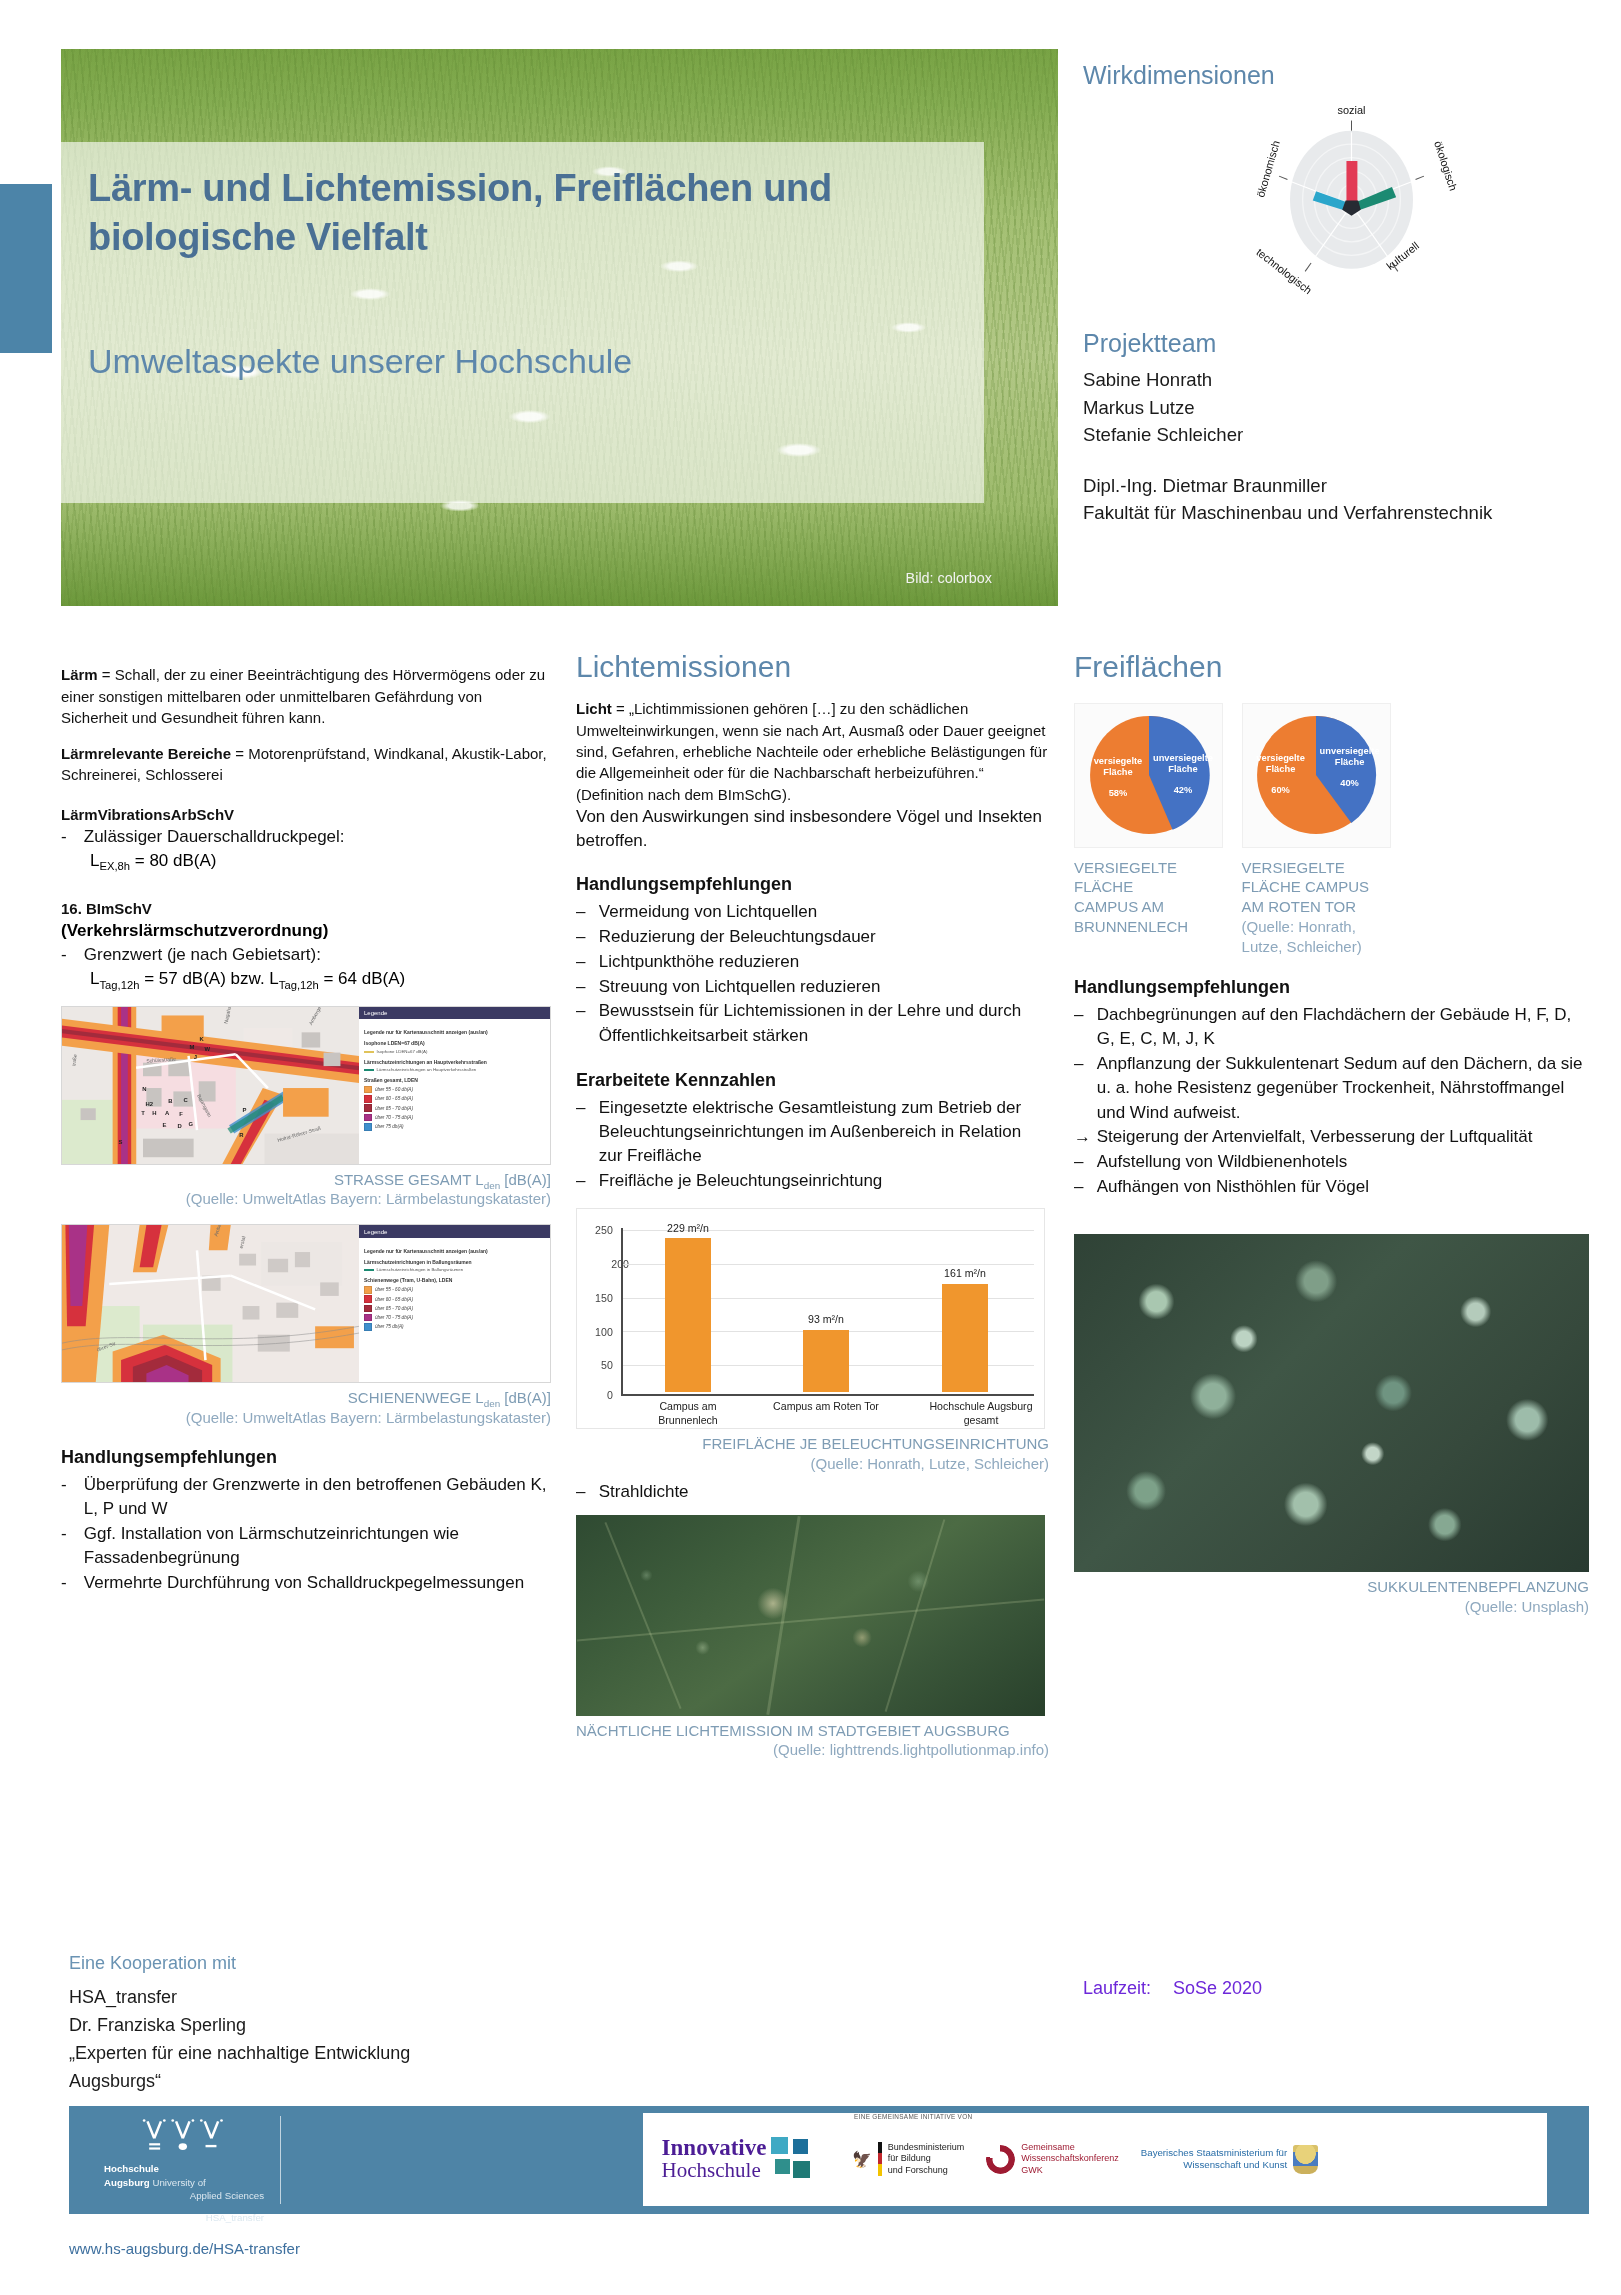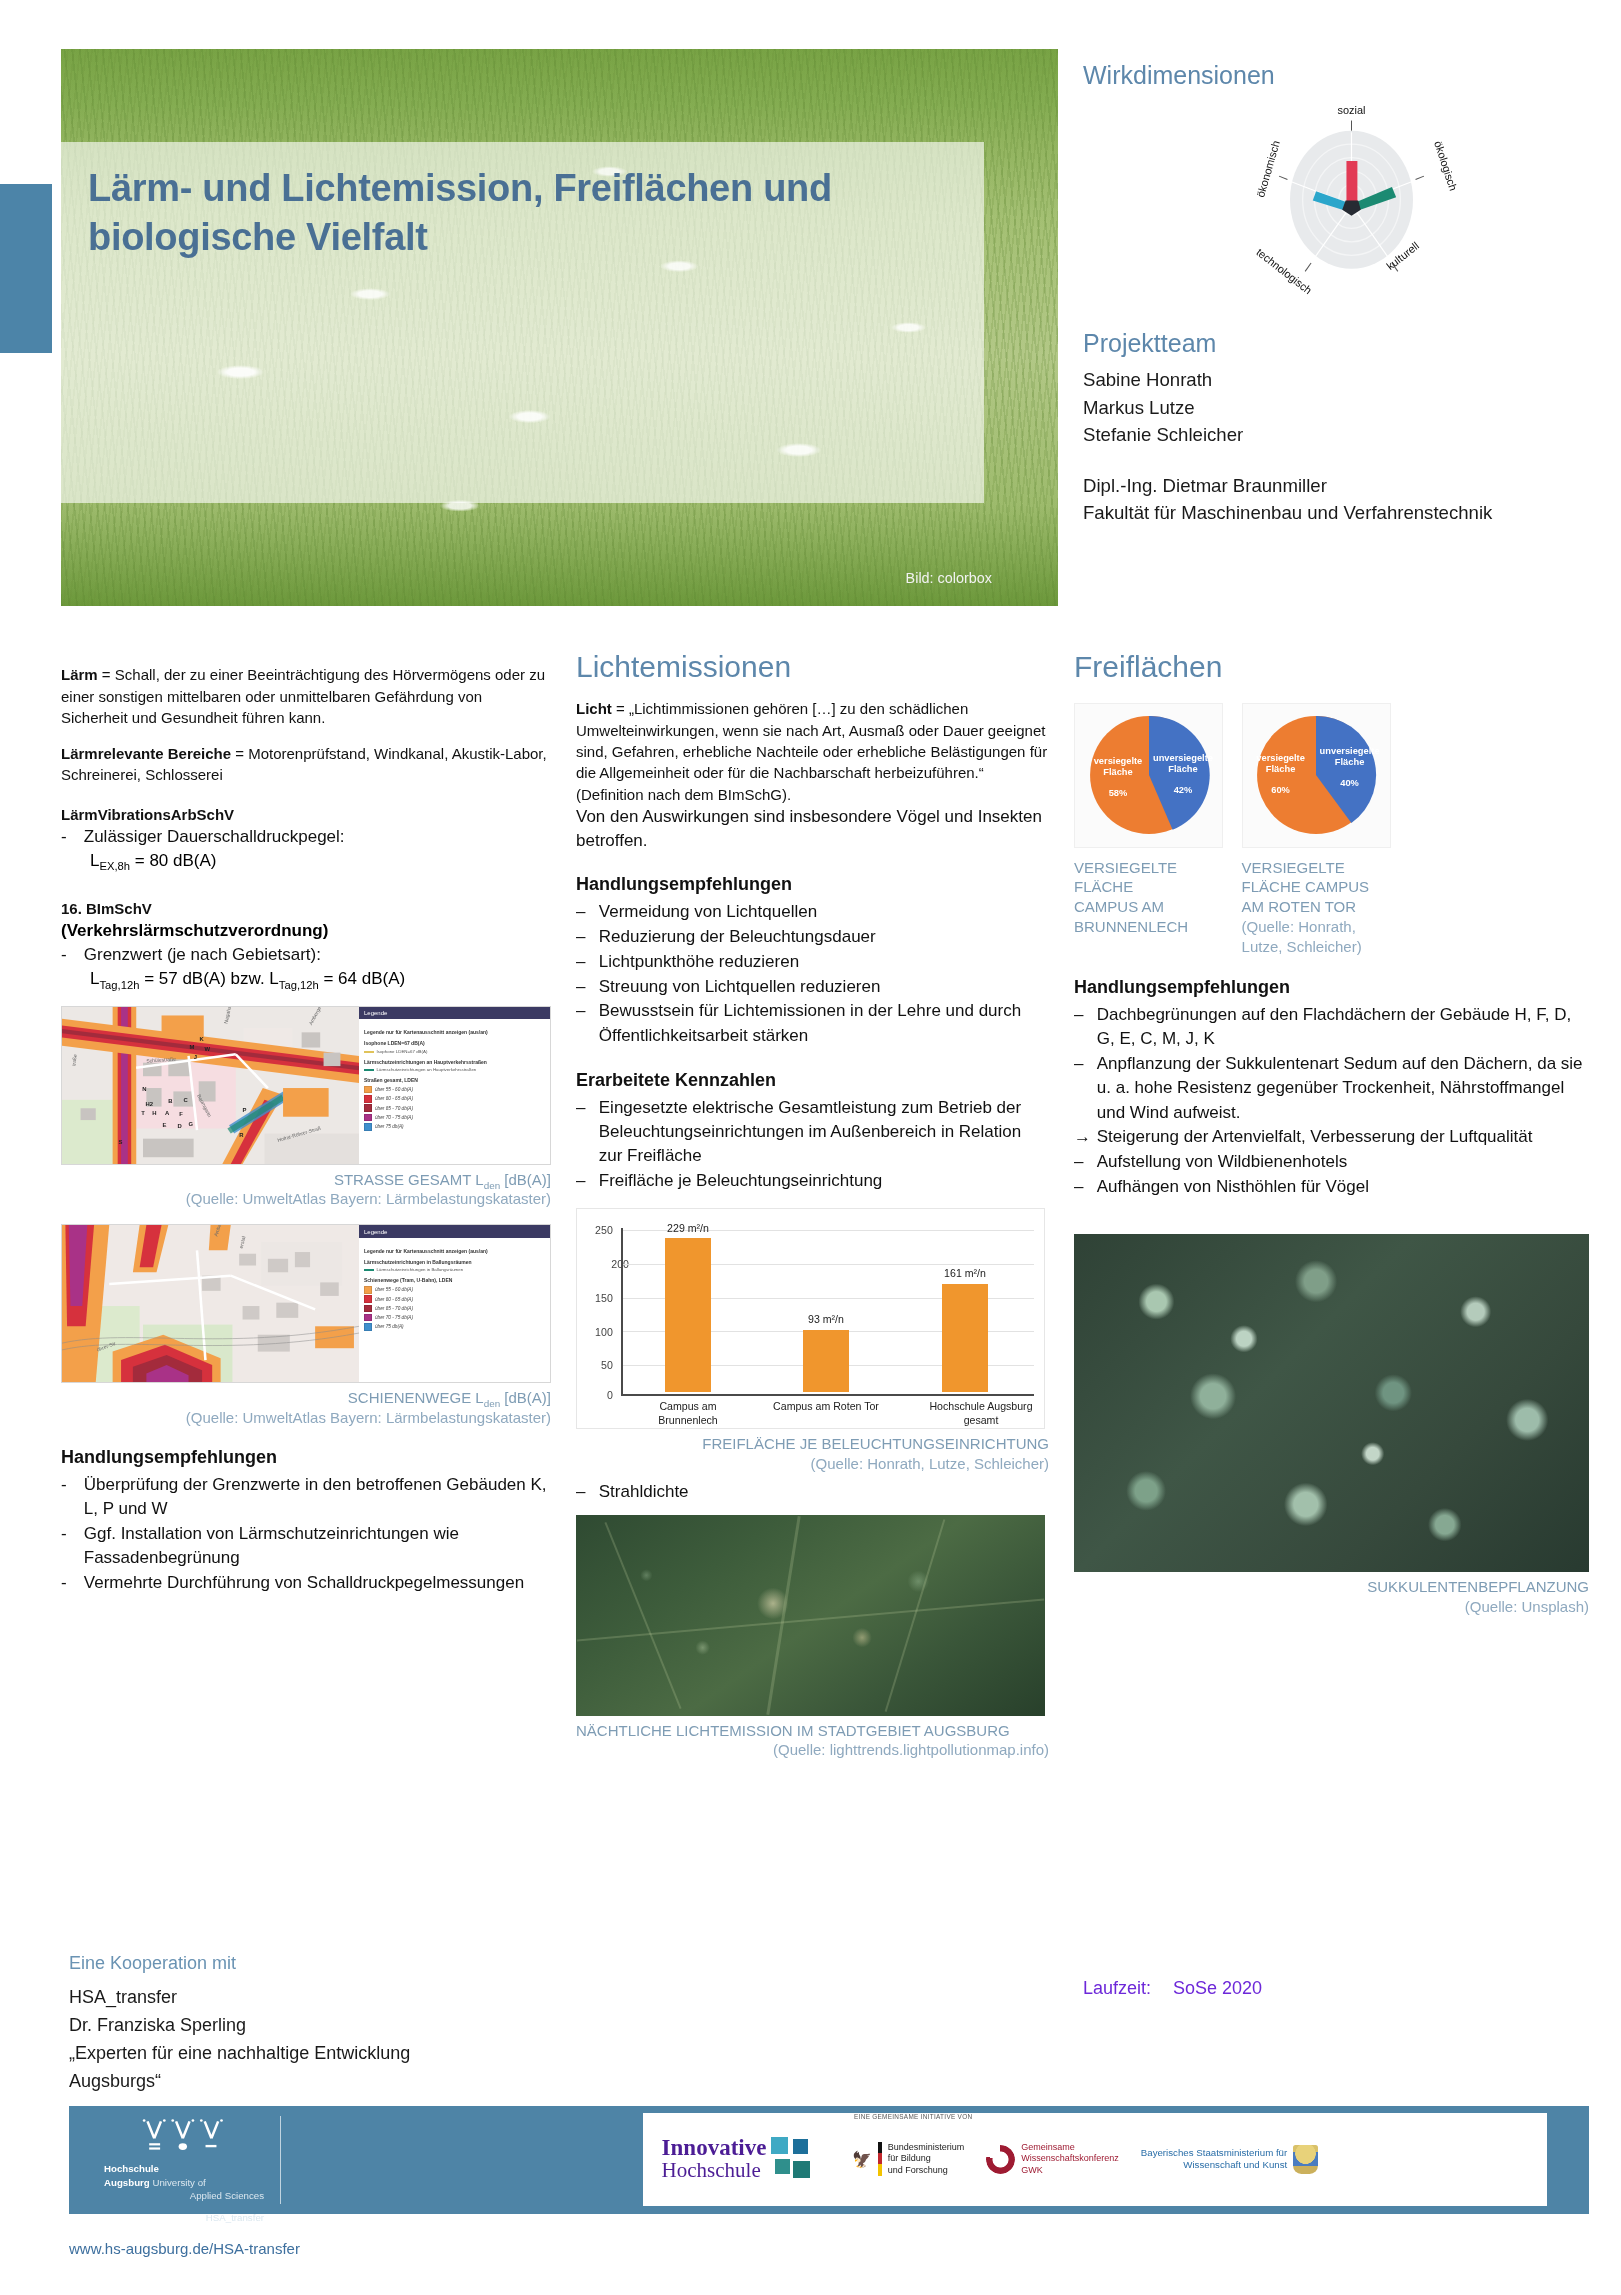--- a/index.html
+++ b/index.html
@@ -183,20 +183,21 @@
 </style>
 </head>
 <body>
 
 <div class="accent-bar"></div>
 
 <div class="header">
   <div class="hero-photo"></div>
   <div class="hero-scrim"></div>
   <div class="hero-title">Lärm- und Lichtemission, Freiflächen und biologische Vielfalt</div>
+  <div class="hero-sub">Umweltaspekte unserer Hochschule</div>
   <div class="hero-credit">Bild: colorbox</div>
 </div>
 
 <div class="rhead">
   <h2>Wirkdimensionen</h2>
 
   <div class="radar-wrap">
     <svg width="253" height="198" viewBox="0 0 300 235">
       <g transform="translate(150,122)">
         <ellipse cx="0" cy="-6" rx="73" ry="82" fill="#e8eaec"></ellipse>

